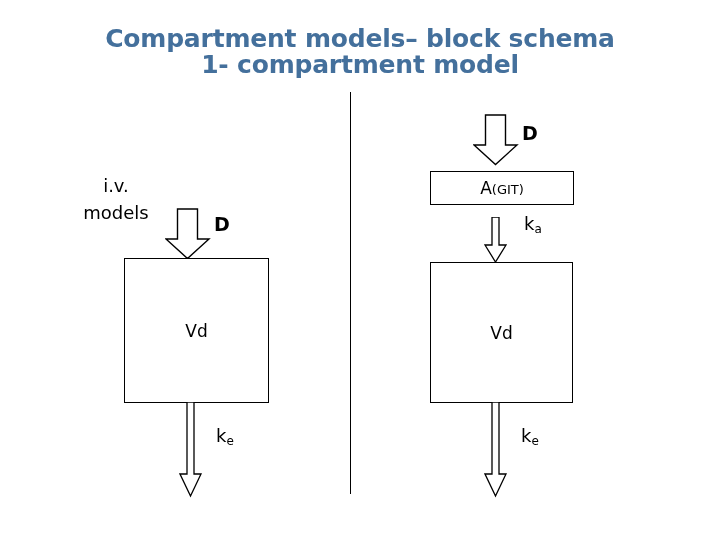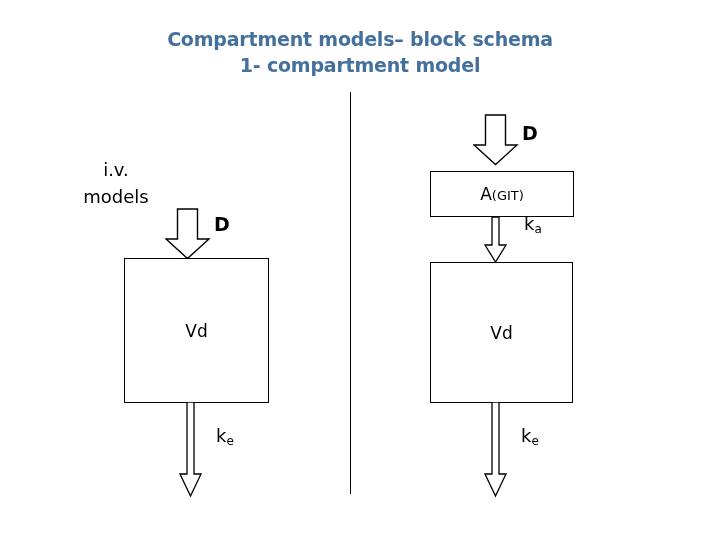--- a/index.html
+++ b/index.html
@@ -23,21 +23,21 @@
   
   .title-block {
     position: absolute;
     left: 0;
     top: 26px;
     width: 720px;
     text-align: center;
     color: #44709C;
     font-family: "DejaVu Sans", sans-serif;
     font-weight: bold;
-    font-size: 19px;
+    font-size: 25px;
     line-height: 26px;
     letter-spacing: -0.2px;
   }
   .title-line { display: block; }
 
   
   .divider {
     position: absolute;
     left: 350px;
     top: 92px;
@@ -108,21 +108,21 @@
 
 <div id="slide">
 
   <div class="title-block">
     <span class="title-line">Compartment models– block schema</span>
     <span class="title-line">1- compartment model</span>
   </div>
 
   <div class="divider"></div>
 
-  <div class="iv-text" style="left:70px; top:156px; width:92px;">
+  <div class="iv-text" style="left:70px; top:172px; width:92px;">
     <span>i.v.</span>
     <span>models</span>
   </div>
 
   <div class="arrow" style="left:165px; top:208px;">
     <svg width="46" height="52" viewBox="0 0 46 52">
       <polygon points="12.5,1 32.5,1 32.5,31 44,31 22.5,50.5 1,31 12.5,31" fill="#ffffff" stroke="#000000" stroke-width="1.4" stroke-linejoin="miter"></polygon>
     </svg>
   </div>
   <div class="arrow-label bold-d" style="left:214px; top:213px;">D</div>
@@ -138,21 +138,21 @@
   </div>
   <div class="arrow-label k-label" style="left:216px; top:425px;"><span>k</span><sub>e</sub></div>
 
   <div class="arrow" style="left:473px; top:114px;">
     <svg width="46" height="52" viewBox="0 0 46 52">
       <polygon points="12.5,1 32.5,1 32.5,31 44,31 22.5,50.5 1,31 12.5,31" fill="#ffffff" stroke="#000000" stroke-width="1.4" stroke-linejoin="miter"></polygon>
     </svg>
   </div>
   <div class="arrow-label bold-d" style="left:522px; top:122px;">D</div>
 
-  <div class="box" style="left:430px; top:171px; width:144px; height:46px;text-align:right;">
+  <div class="box" style="left:430px; top:171px; width:144px; height:34px;text-align:right;">
     <span class="box-label"><span>A</span><span class="sub-small">(GIT)</span></span>
   </div>
 
   <div class="arrow" style="left:484px; top:217px;">
     <svg width="24" height="46" viewBox="0 0 24 46">
       <polygon points="8,0 15,0 15,28 22,28 11.5,45 1,28 8,28" fill="#ffffff" stroke="#000000" stroke-width="1.3" stroke-linejoin="miter"></polygon>
     </svg>
   </div>
   <div class="arrow-label k-label" style="left:524px; top:213px;"><span>k</span><sub>a</sub></div>
 

